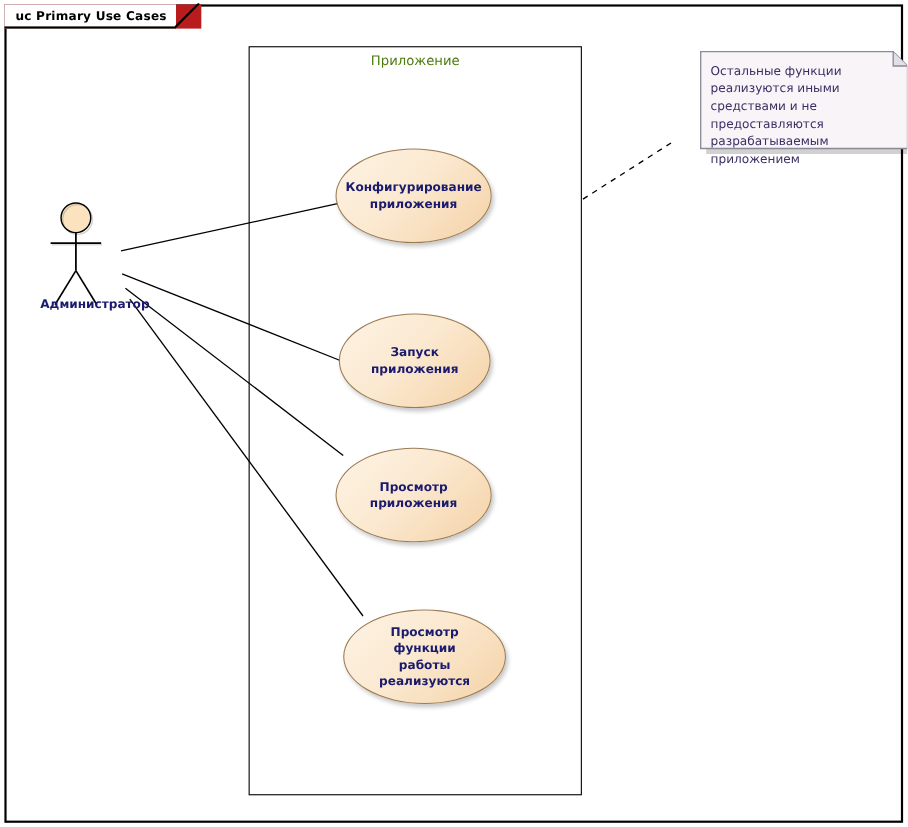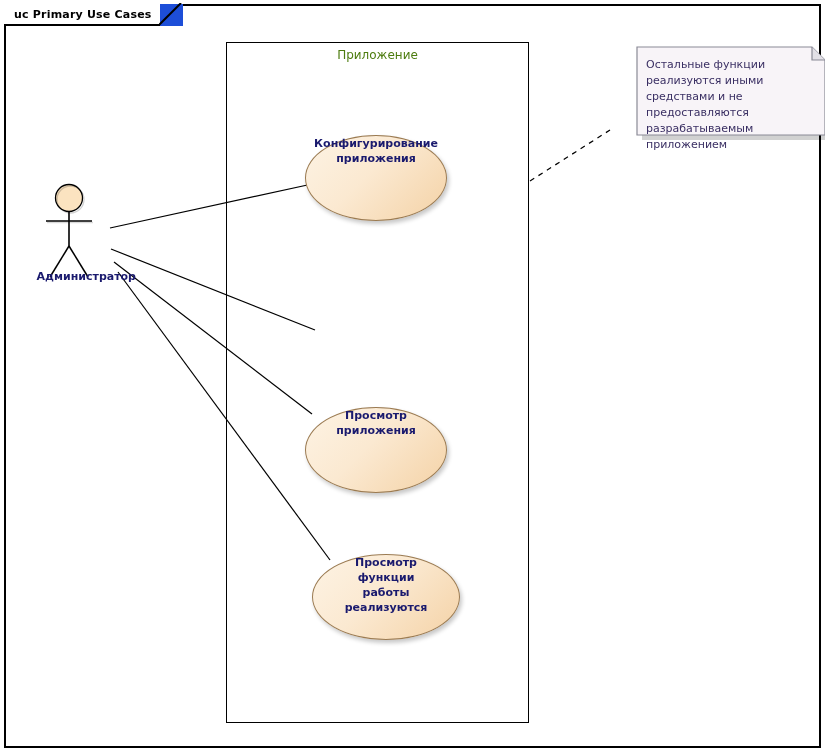--- a/index.html
+++ b/index.html
@@ -27,21 +27,21 @@
     height: 744px;
     border: 2px solid #000000;
     box-sizing: border-box;
   }
   #frame-tab {
     position: absolute;
     left: 4px;
     top: 4px;
     height: 22px;
     box-sizing: border-box;
-    background: #1d4ed8;
+    background: #b91c1c;
     display: flex;
     align-items: center;
   }
   #frame-tab-body {
     position: relative;
     height: 22px;
     padding: 0 8px 0 10px;
     display: flex;
     align-items: center;
     border-right: 0;
@@ -87,21 +87,21 @@
 
   
   .usecase {
     position: absolute;
     border-radius: 50%;
     border: 1px solid #9b7b52;
     box-sizing: border-box;
     background: linear-gradient(135deg, #fdf3e4 0%, #fbe9d1 45%, #f4d2a6 100%);
     box-shadow: 2px 3px 4px rgba(0,0,0,0.22);
     display: flex;
-    align-items: flex-start;
+    align-items: center;
     justify-content: center;
   }
   .usecase-label {
     font-size: 11px;
     font-weight: bold;
     color: #1a1a6e;
     text-align: center;
     line-height: 15px;
     padding: 0 12px;
   }
@@ -201,20 +201,25 @@
   </div>
   <div id="actor-label">Администратор</div>
 
   <div class="usecase" style="left:305px; top:135px; width:142px; height:86px;">
     <div class="usecase-label">
       <span>Конфигурирование</span><br>
       <span>приложения</span>
     </div>
   </div>
 
+  <div class="usecase" style="left:308px; top:285px; width:138px; height:86px;">
+    <div class="usecase-label">
+      <span>Запуск приложения</span>
+    </div>
+  </div>
 
   <div class="usecase" style="left:305px; top:407px; width:142px; height:86px;">
     <div class="usecase-label">
       <span>Просмотр</span><br>
       <span>приложения</span>
     </div>
   </div>
 
   <div class="usecase" style="left:312px; top:554px; width:148px; height:86px;">
     <div class="usecase-label">

